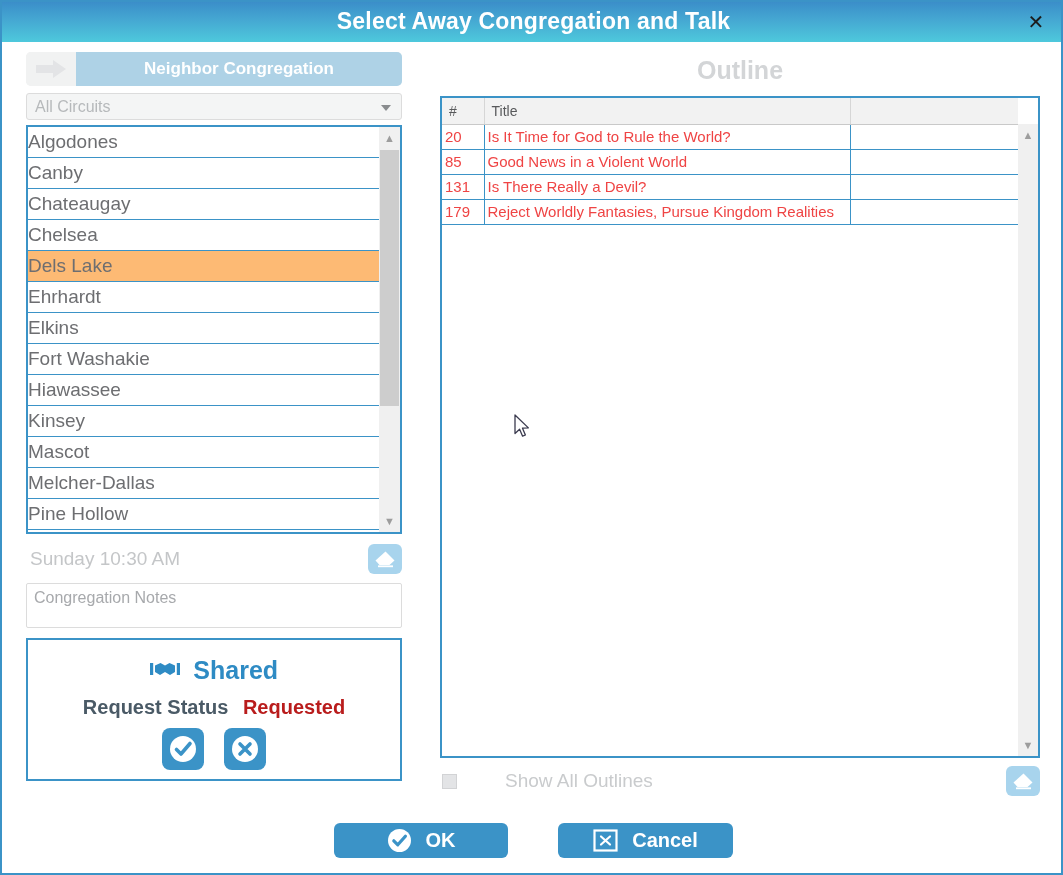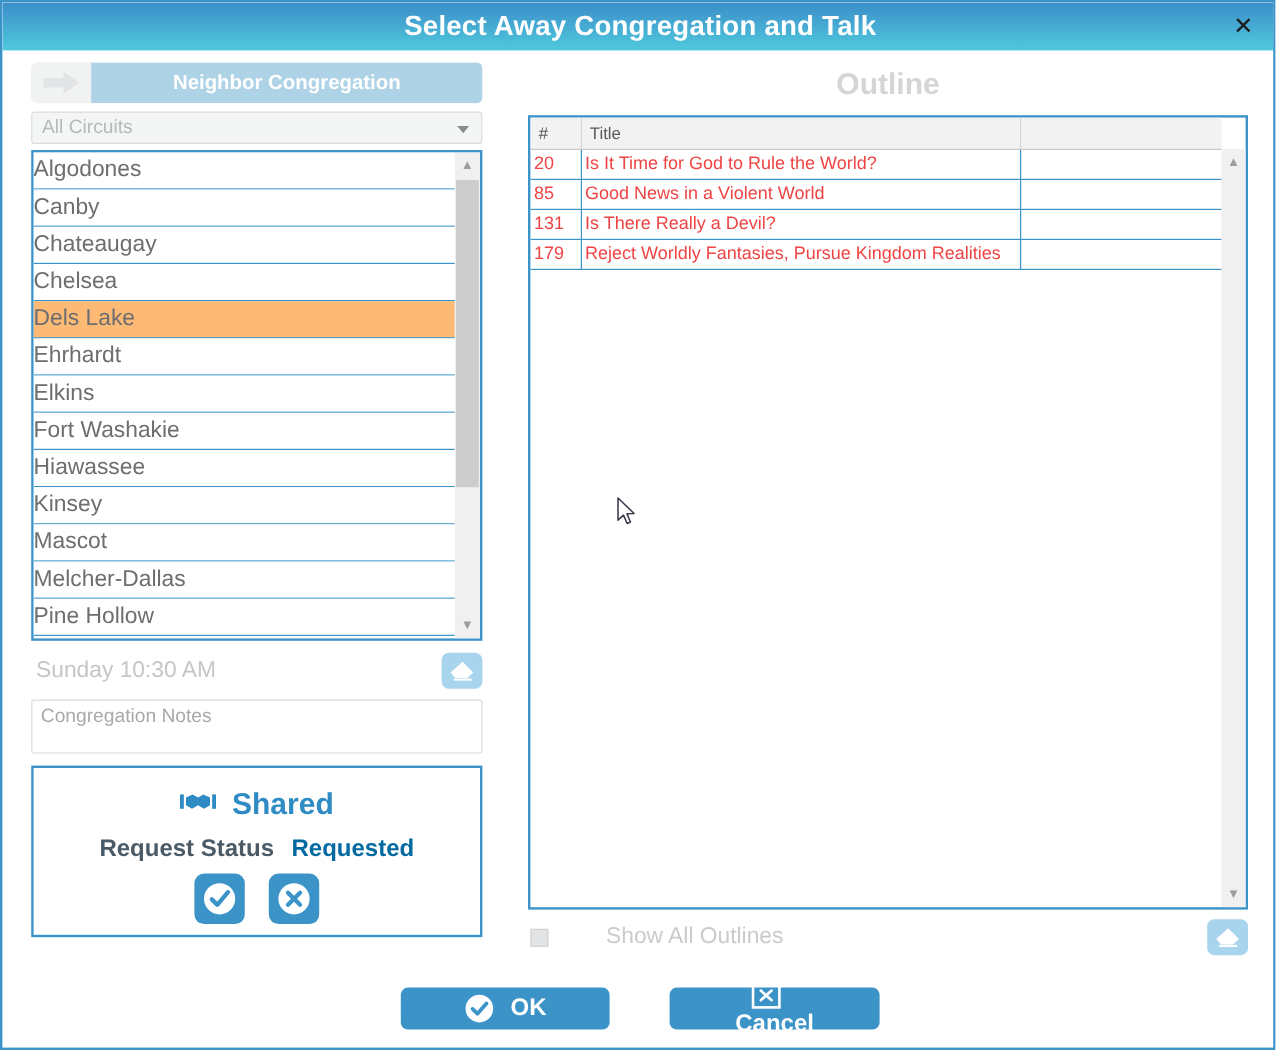--- a/index.html
+++ b/index.html
@@ -255,21 +255,21 @@
   }
   #status-label {
     display: inline-block;
     color: #4a5a66;
     font-size: 20px;
     font-weight: bold;
   }
   #status-value {
     display: inline-block;
     margin-left: 10px;
-    color: #0369a1;
+    color: #b91c1c;
     font-size: 20px;
     font-weight: bold;
   }
   #status-buttons {
     margin-top: 9px;
     text-align: center;
   }
   .sq-btn {
     display: inline-block;
     width: 42px; height: 42px;
@@ -394,21 +394,21 @@
     color: #ffffff;
     font-size: 20px;
     font-weight: bold;
     display: flex;
     align-items: center;
     justify-content: center;
     cursor: pointer;
     white-space: nowrap;
   }
   #ok-btn { left: 332px; top: 3px; width: 174px; }
-  #cancel-btn { left: 556px; top: 3px; width: 175px; flex-direction: column; }
+  #cancel-btn { left: 556px; top: 3px; width: 175px; }
   .btn-glyph {
     display: inline-flex;
     align-items: center;
     margin-right: 14px;
   }
 
   
   #mouse-cursor {
     position: absolute;
     left: 512px; top: 412px;

